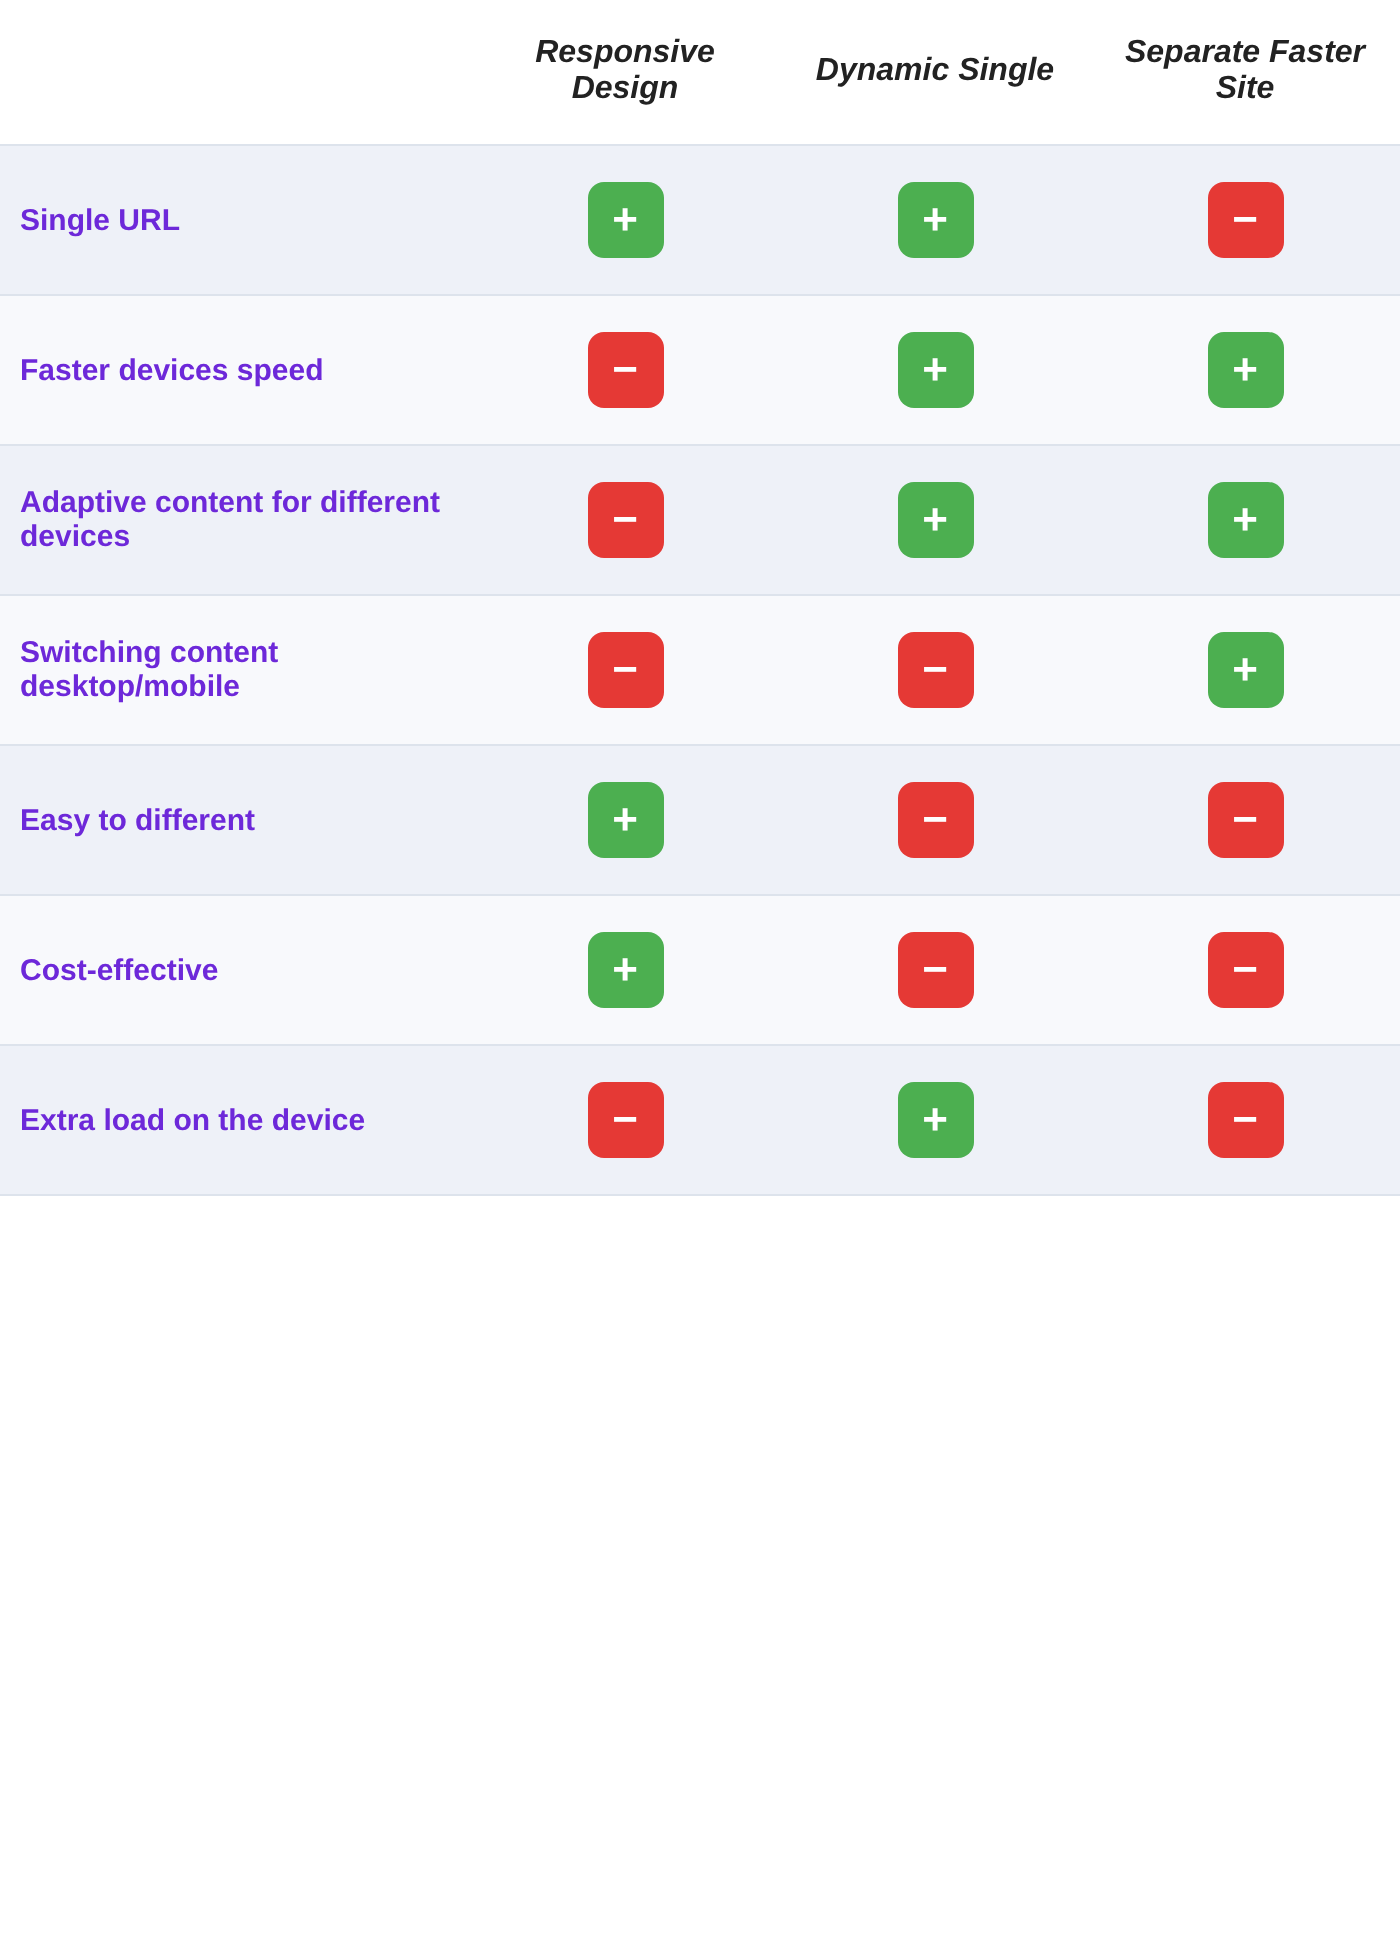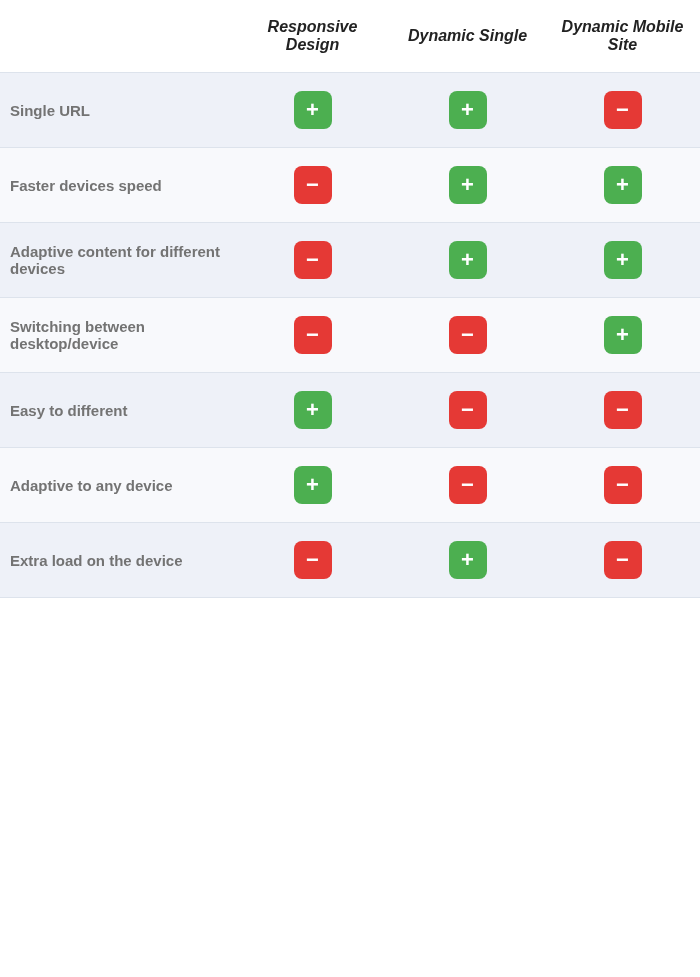--- a/index.html
+++ b/index.html
@@ -55,21 +55,21 @@
 
     .comparison-table td {
       padding: 18px 10px;
       vertical-align: middle;
       border-bottom: 1px solid #dde3ec;
     }
 
     .feature-cell {
       font-weight: bold;
       font-size: 15px;
-      color: #737373;
+      color: #6d28d9;
       padding-left: 20px;
       width: 235px;
     }
 
     .icon-cell {
       text-align: center;
       width: 155px;
     }
 
     .badge {
@@ -100,21 +100,21 @@
   <thead>
     <tr>
       <th class="feature-header"></th>
       <th class="col-header">
         <span>Responsive Design</span>
       </th>
       <th class="col-header">
         <span>Dynamic Single</span>
       </th>
       <th class="col-header">
-        <span>Dynamic Mobile Site</span>
+        <span>Separate Faster Site</span>
       </th>
     </tr>
   </thead>
   <tbody id="table-body">
   <tr>
         <td class="feature-cell">Single URL</td>
         <td class="icon-cell"><span class="badge badge-plus">+</span></td>
         <td class="icon-cell"><span class="badge badge-plus">+</span></td>
         <td class="icon-cell"><span class="badge badge-minus">−</span></td>
       </tr>
@@ -124,33 +124,33 @@
         <td class="icon-cell"><span class="badge badge-plus">+</span></td>
         <td class="icon-cell"><span class="badge badge-plus">+</span></td>
       </tr>
       <tr>
         <td class="feature-cell">Adaptive content for different devices</td>
         <td class="icon-cell"><span class="badge badge-minus">−</span></td>
         <td class="icon-cell"><span class="badge badge-plus">+</span></td>
         <td class="icon-cell"><span class="badge badge-plus">+</span></td>
       </tr>
       <tr>
-        <td class="feature-cell">Switching between desktop/device</td>
+        <td class="feature-cell">Switching content desktop/mobile</td>
         <td class="icon-cell"><span class="badge badge-minus">−</span></td>
         <td class="icon-cell"><span class="badge badge-minus">−</span></td>
         <td class="icon-cell"><span class="badge badge-plus">+</span></td>
       </tr>
       <tr>
         <td class="feature-cell">Easy to different</td>
         <td class="icon-cell"><span class="badge badge-plus">+</span></td>
         <td class="icon-cell"><span class="badge badge-minus">−</span></td>
         <td class="icon-cell"><span class="badge badge-minus">−</span></td>
       </tr>
       <tr>
-        <td class="feature-cell">Adaptive to any device</td>
+        <td class="feature-cell">Cost-effective</td>
         <td class="icon-cell"><span class="badge badge-plus">+</span></td>
         <td class="icon-cell"><span class="badge badge-minus">−</span></td>
         <td class="icon-cell"><span class="badge badge-minus">−</span></td>
       </tr>
       <tr>
         <td class="feature-cell">Extra load on the device</td>
         <td class="icon-cell"><span class="badge badge-minus">−</span></td>
         <td class="icon-cell"><span class="badge badge-plus">+</span></td>
         <td class="icon-cell"><span class="badge badge-minus">−</span></td>
       </tr>

